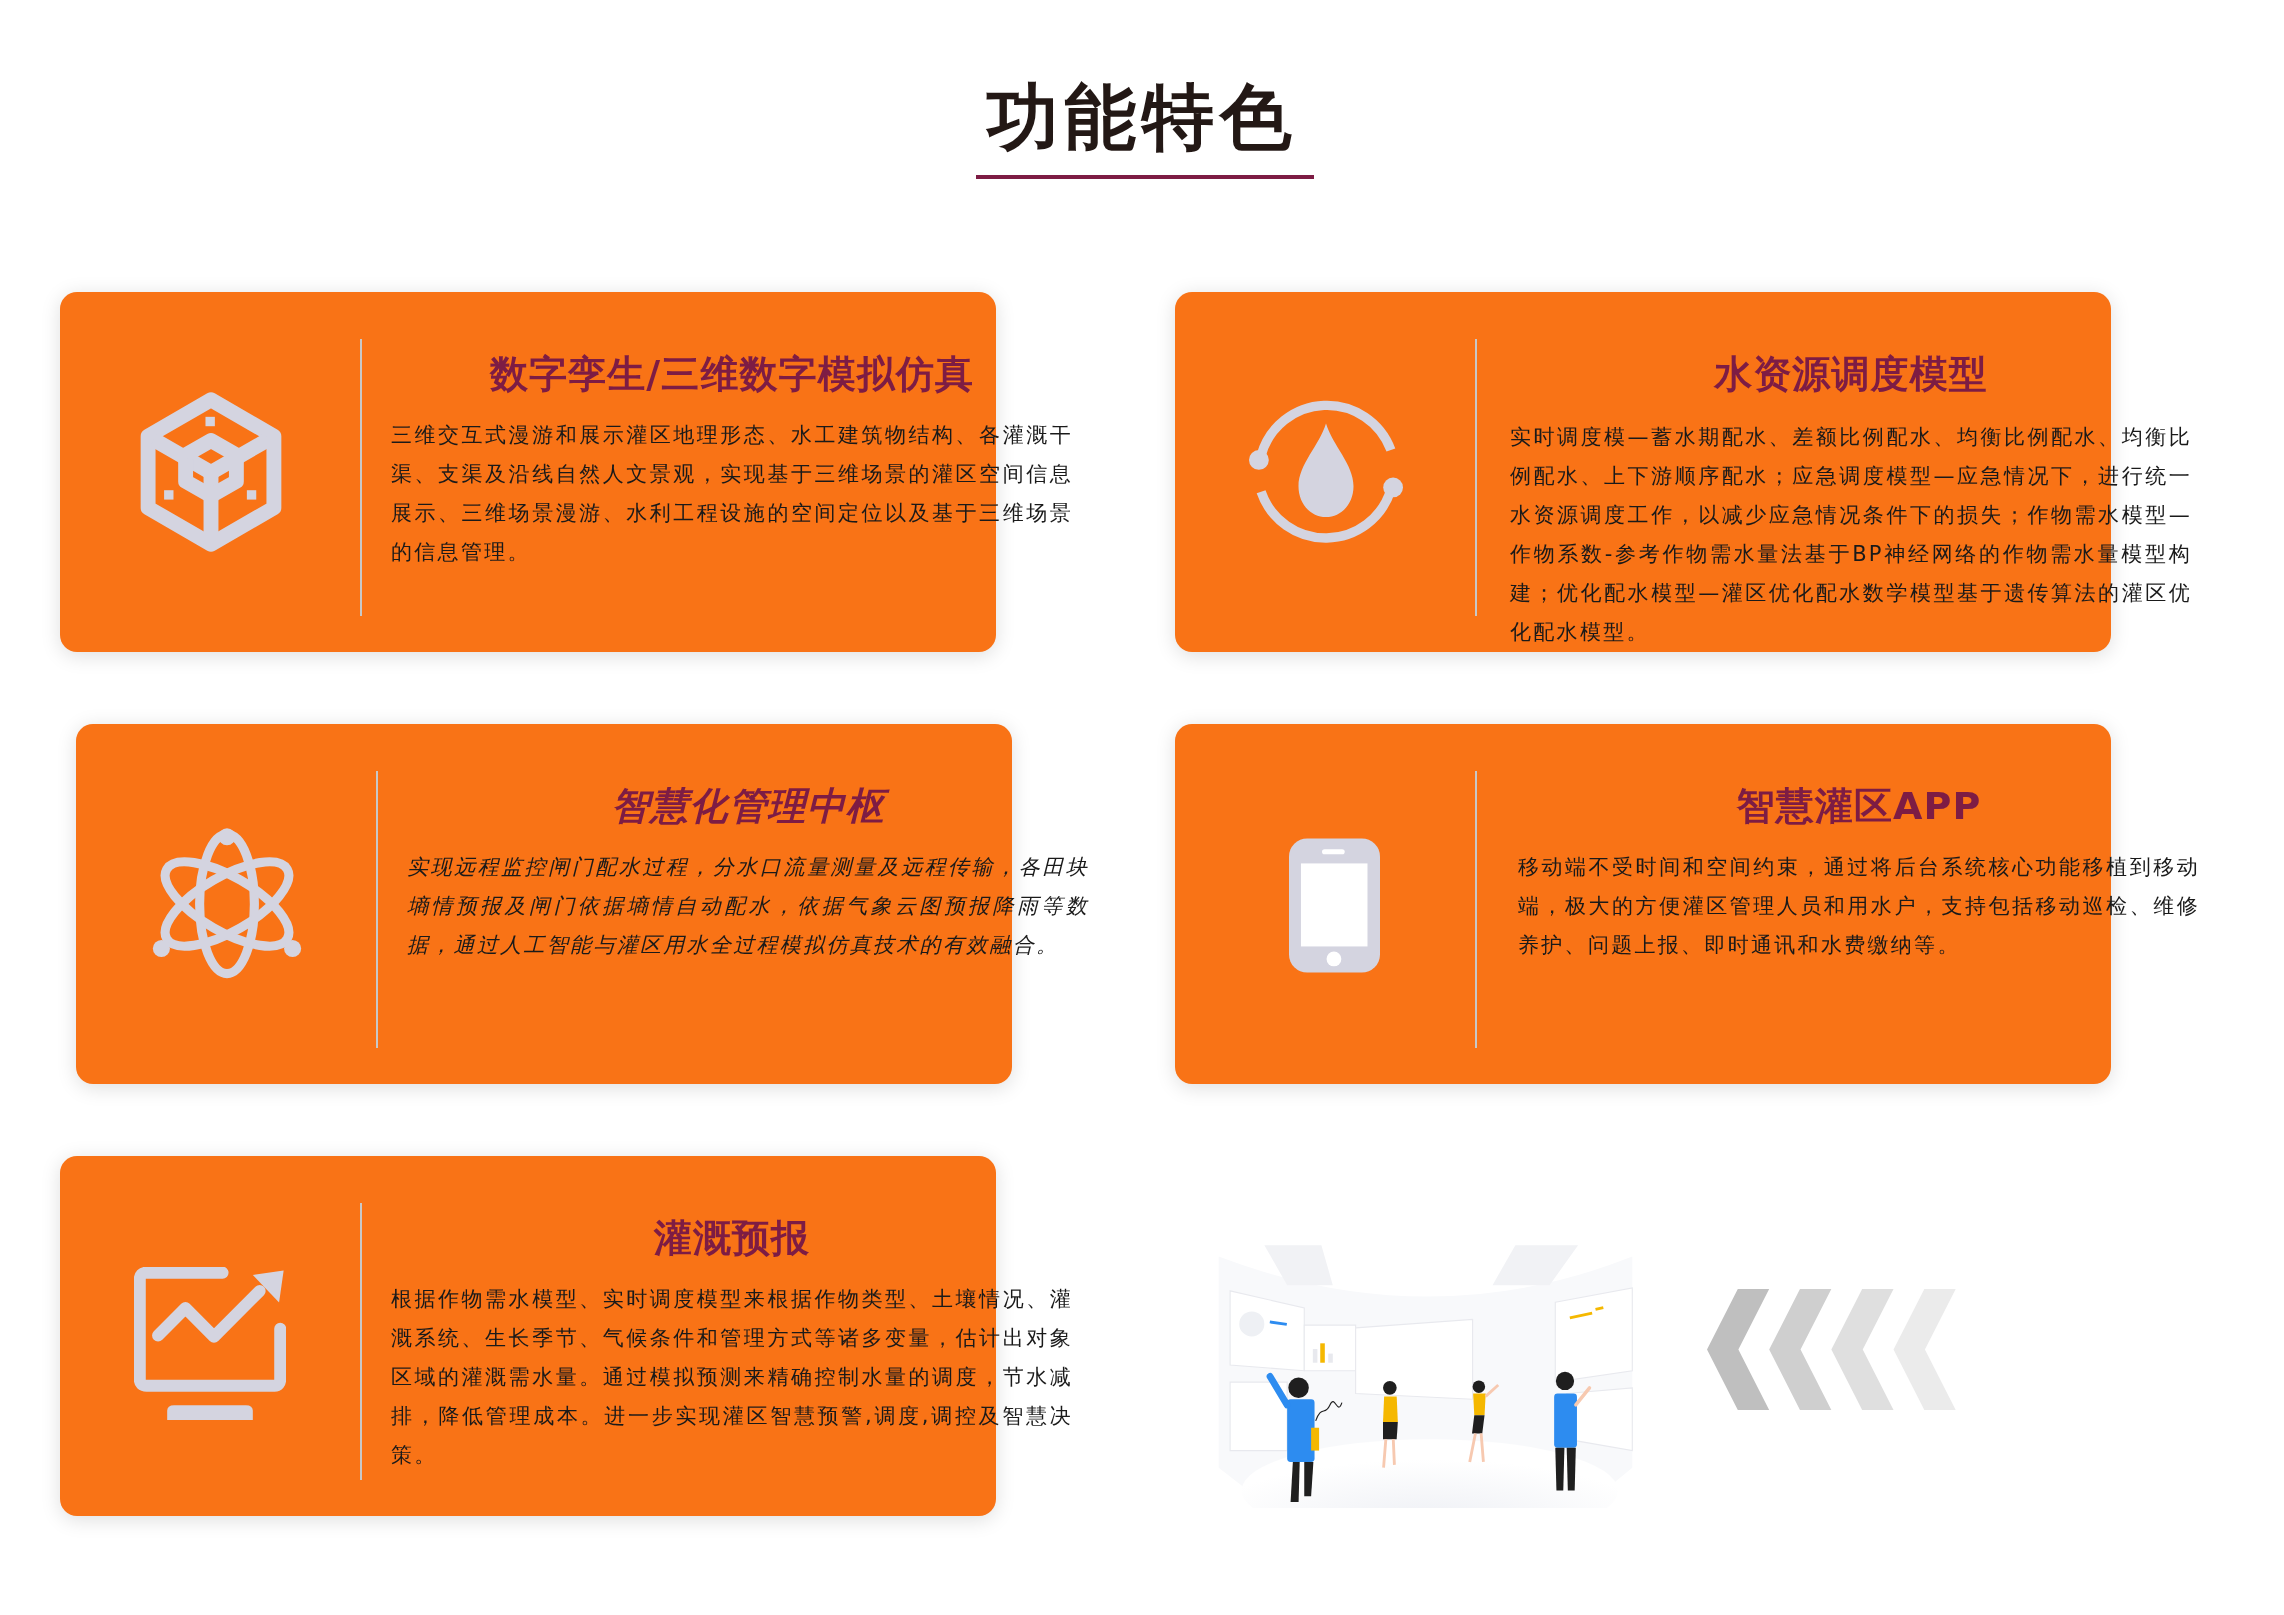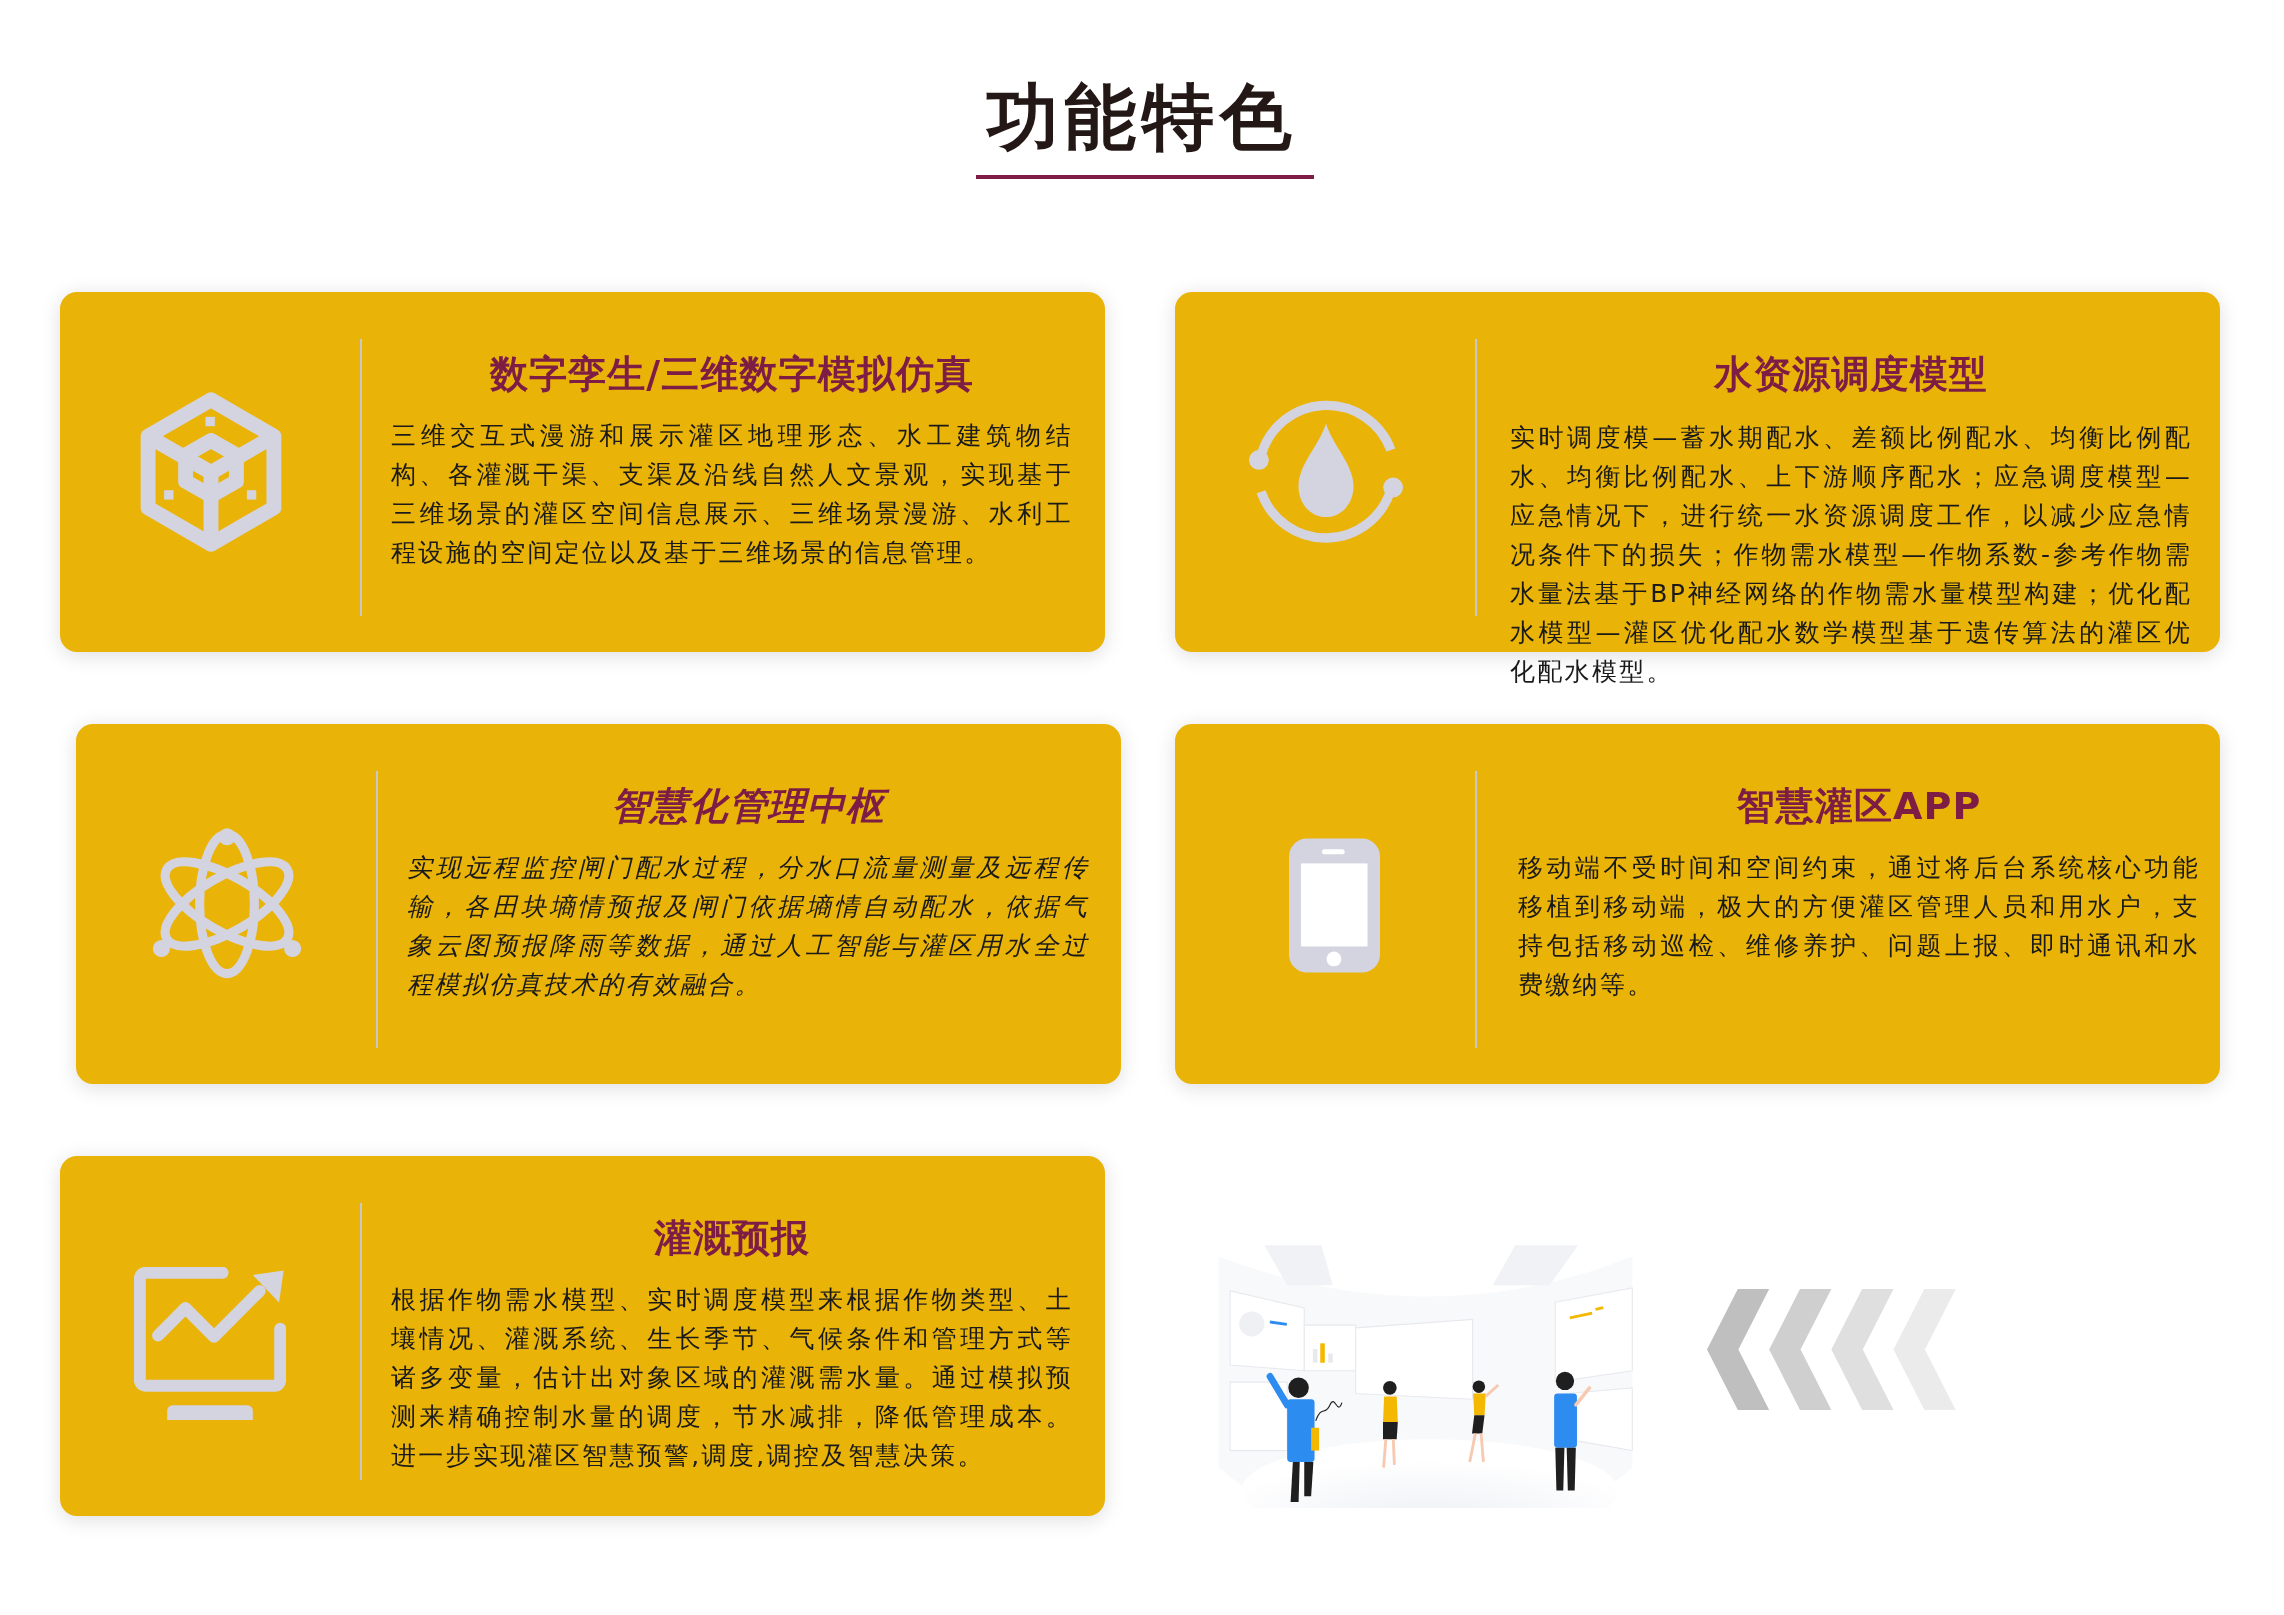--- a/index.html
+++ b/index.html
@@ -1,29 +1,29 @@
 <!DOCTYPE html>
 <html style="font-size:9px"><head>
 <meta charset="utf-8">
 <style>
   html, body { margin:0; padding:0; background:#ffffff; }
   body { width:2284px; height:1616px; position:relative; overflow:hidden;
          font-family:"DejaVu Sans", "Liberation Sans", sans-serif; color:#1a1a1a; }
   .page-title { position:absolute; left:0; width:2284px; top:69px; text-align:center;
          font-size:72px; font-weight:bold; color:#231815; letter-spacing:5.7px; line-height:97px; }
   .title-underline { position:absolute; left:976px; top:175px; width:338px; height:4px; background:#7d1c44; }
-  .card { position:absolute; width:1045px; height:360px; background:#eab308; border-radius:17px;
+  .card { position:absolute; width:936px; height:360px; background:#f97316; border-radius:17px;
           box-shadow:0 3.4px 20.6px rgba(0,0,0,0.13); }
   .card .icon { position:absolute; left:74px; top:100px; width:154px; height:160px; }
   .card .icon svg { width:100%; height:100%; display:block; }
   .card .divider { position:absolute; left:300px; top:47px; width:1.7px; height:277px; background:#c8c8c8; }
   .card .content { position:absolute; left:331px; top:54px; width:682px; }
   .card .card-title { text-align:center; font-size:38px; font-weight:bold; color:#7d1c44;
           line-height:57px; height:57px; letter-spacing:1.1px; }
-  .card .card-body { margin-top:12.6px; font-size:25px; line-height:39px; letter-spacing:2.3px;
+  .card .card-body { margin-top:12.6px; font-size:21px; line-height:39px; letter-spacing:2.3px;
           color:#1a1a1a; text-align:justify; }
   .illus { position:absolute; left:1213px; top:1222px; width:425px; height:286px; }
   .chevrons { position:absolute; left:1707px; top:1289px; width:251px; height:121px; }
 </style>
 </head>
 <body>
 
 <div class="page-title">功能特色</div>
 <div class="title-underline"></div>
 

